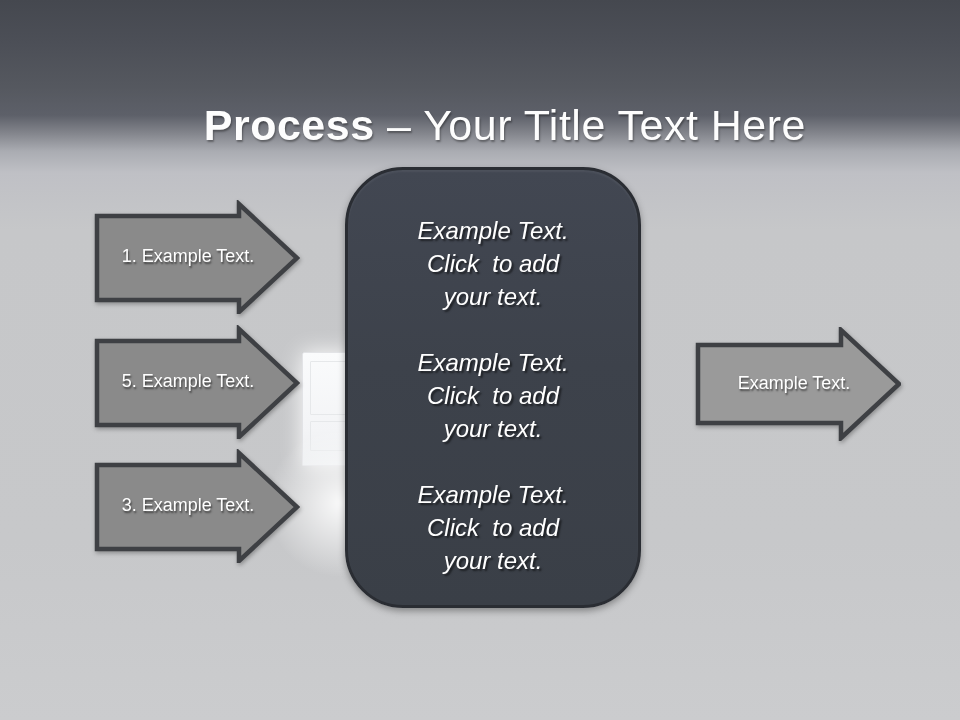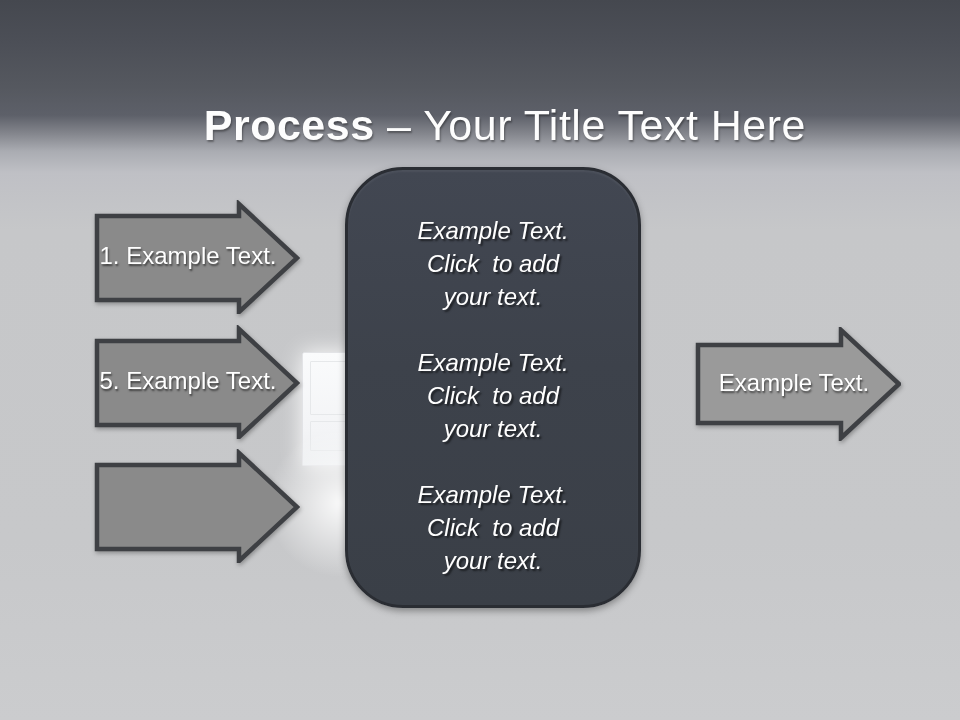--- a/index.html
+++ b/index.html
@@ -91,21 +91,21 @@
     filter: drop-shadow(1px 2px 2px rgba(0,0,0,0.30));
   }
   .arrow-label {
     position: absolute;
     width: 186px;
     left: 1px;
     top: 42px;
     height: 28px;
     line-height: 28px;
     text-align: center;
-    font-size: 24px;
+    font-size: 18px;
     color: #ffffff;
     text-shadow: 1px 2px 2px rgba(0,0,0,0.55);
     white-space: pre;
   }
   #arrow1 { left: 94px;  top: 200px; }
   #arrow2 { left: 94px;  top: 325px; }
   #arrow3 { left: 94px;  top: 449px; }
   #arrowR { left: 695px; top: 327px; }
   #arrowR .arrow-label { left: 6px; width: 186px; }
 
@@ -171,20 +171,21 @@
     <svg viewBox="0 0 206 114">
       <polygon points="3,16 145,16 145,4 203,58 145,112 145,100 3,100" fill="#8a8a8a" stroke="#3e4044" stroke-width="4.5" stroke-linejoin="miter"></polygon>
     </svg>
     <div class="arrow-label">5. Example Text.</div>
   </div>
 
   <div class="arrow" id="arrow3">
     <svg viewBox="0 0 206 114">
       <polygon points="3,16 145,16 145,4 203,58 145,112 145,100 3,100" fill="#8a8a8a" stroke="#3e4044" stroke-width="4.5" stroke-linejoin="miter"></polygon>
     </svg>
+    <div class="arrow-label">3. Example Text.</div>
   </div>
 
   <div class="panel">
     <div class="panel-inner">
       <div class="panel-block">
         <div class="panel-line">Example Text.</div>
         <div class="panel-line">Click  to add</div>
         <div class="panel-line">your text.</div>
       </div>
       <div class="panel-block">

